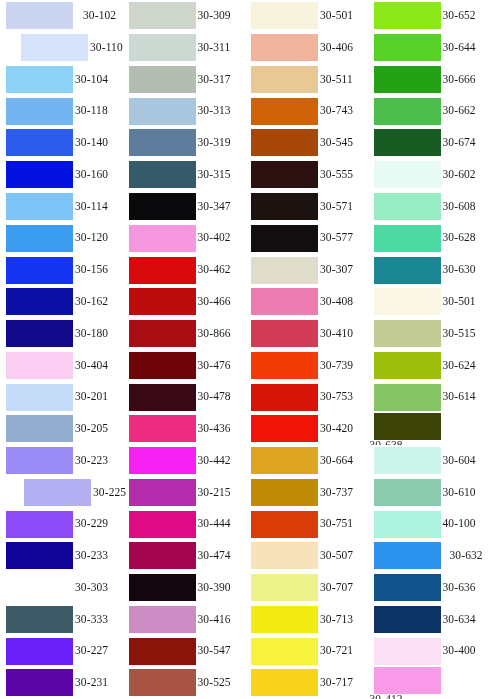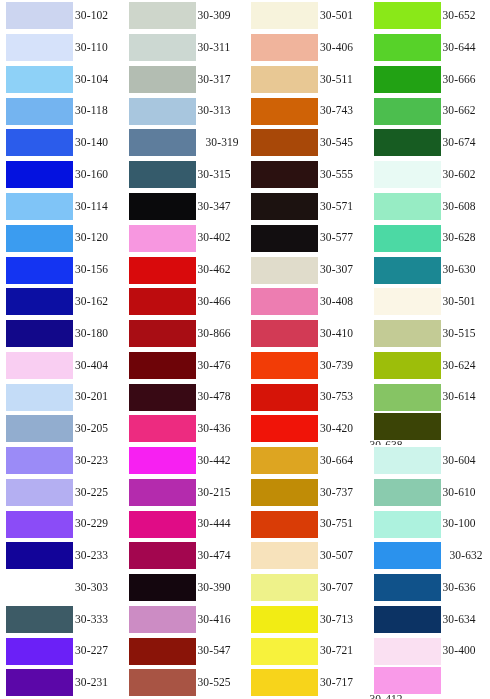--- a/index.html
+++ b/index.html
@@ -62,21 +62,21 @@
     color: #1b1b1b;
     letter-spacing: 0.1px;
     white-space: nowrap;
     font-family: "Liberation Serif", "DejaVu Serif", serif;
   }
 </style>
 </head>
 <body>
 
 <div id="chart">
-    <div class="cell" style="grid-area: 1 / 1;">
+    <div class="cell" style="grid-area: 1 / 1; gap: 8px;">
       <div class="chip-wrap">
         <div class="chip" title="30-102" style="background: rgb(204, 213, 240);"></div>
       </div>
       <div class="code-wrap">
         <span class="code">30-102</span>
       </div>
     </div>
     <div class="cell" style="grid-area: 1 / 2;">
       <div class="chip-wrap">
         <div class="chip" title="30-309" style="background: rgb(206, 214, 203);"></div>
@@ -94,21 +94,21 @@
       </div>
     </div>
     <div class="cell" style="grid-area: 1 / 4; justify-content: space-between;">
       <div class="chip-wrap">
         <div class="chip" title="30-652" style="background: rgb(138, 232, 24);"></div>
       </div>
       <div class="code-wrap">
         <span class="code">30-652</span>
       </div>
     </div>
-    <div class="cell" style="grid-area: 2 / 1;">
+    <div class="cell" style="grid-area: 2 / 1; margin-left: 15px;">
       <div class="chip-wrap">
         <div class="chip" title="30-110" style="background: rgb(214, 226, 250);"></div>
       </div>
       <div class="code-wrap">
         <span class="code">30-110</span>
       </div>
     </div>
     <div class="cell" style="grid-area: 2 / 2;">
       <div class="chip-wrap">
         <div class="chip" title="30-311" style="background: rgb(204, 216, 210);"></div>
@@ -198,21 +198,21 @@
       </div>
     </div>
     <div class="cell" style="grid-area: 5 / 1;">
       <div class="chip-wrap">
         <div class="chip" title="30-140" style="background: rgb(43, 92, 235);"></div>
       </div>
       <div class="code-wrap">
         <span class="code">30-140</span>
       </div>
     </div>
-    <div class="cell" style="grid-area: 5 / 2; gap: 8px;">
+    <div class="cell" style="grid-area: 5 / 2;">
       <div class="chip-wrap">
         <div class="chip" title="30-319" style="background: rgb(94, 125, 156);"></div>
       </div>
       <div class="code-wrap">
         <span class="code">30-319</span>
       </div>
     </div>
     <div class="cell" style="grid-area: 5 / 3;">
       <div class="chip-wrap">
         <div class="chip" title="30-545" style="background: rgb(168, 72, 8);"></div>
@@ -542,21 +542,21 @@
       </div>
     </div>
     <div class="cell" style="grid-area: 15 / 4;">
       <div class="chip-wrap">
         <div class="chip" title="30-604" style="background: rgb(205, 244, 235);"></div>
       </div>
       <div class="code-wrap">
         <span class="code">30-604</span>
       </div>
     </div>
-    <div class="cell" style="grid-area: 16 / 1;">
+    <div class="cell" style="grid-area: 16 / 1; margin-left: 18px;">
       <div class="chip-wrap">
         <div class="chip" title="30-225" style="background: rgb(180, 175, 242);"></div>
       </div>
       <div class="code-wrap">
         <span class="code">30-225</span>
       </div>
     </div>
     <div class="cell" style="grid-area: 16 / 2;">
       <div class="chip-wrap">
         <div class="chip" title="30-215" style="background: rgb(180, 43, 173);"></div>
@@ -603,21 +603,21 @@
       </div>
       <div class="code-wrap">
         <span class="code">30-751</span>
       </div>
     </div>
     <div class="cell" style="grid-area: 17 / 4;">
       <div class="chip-wrap">
         <div class="chip" title="30-100" style="background: rgb(173, 242, 222);"></div>
       </div>
       <div class="code-wrap">
-        <span class="code">30-100</span>
+        <span class="code">40-100</span>
       </div>
     </div>
     <div class="cell" style="grid-area: 18 / 1;">
       <div class="chip-wrap">
         <div class="chip" title="30-233" style="background: rgb(18, 4, 153);"></div>
       </div>
       <div class="code-wrap">
         <span class="code">30-233</span>
       </div>
     </div>

